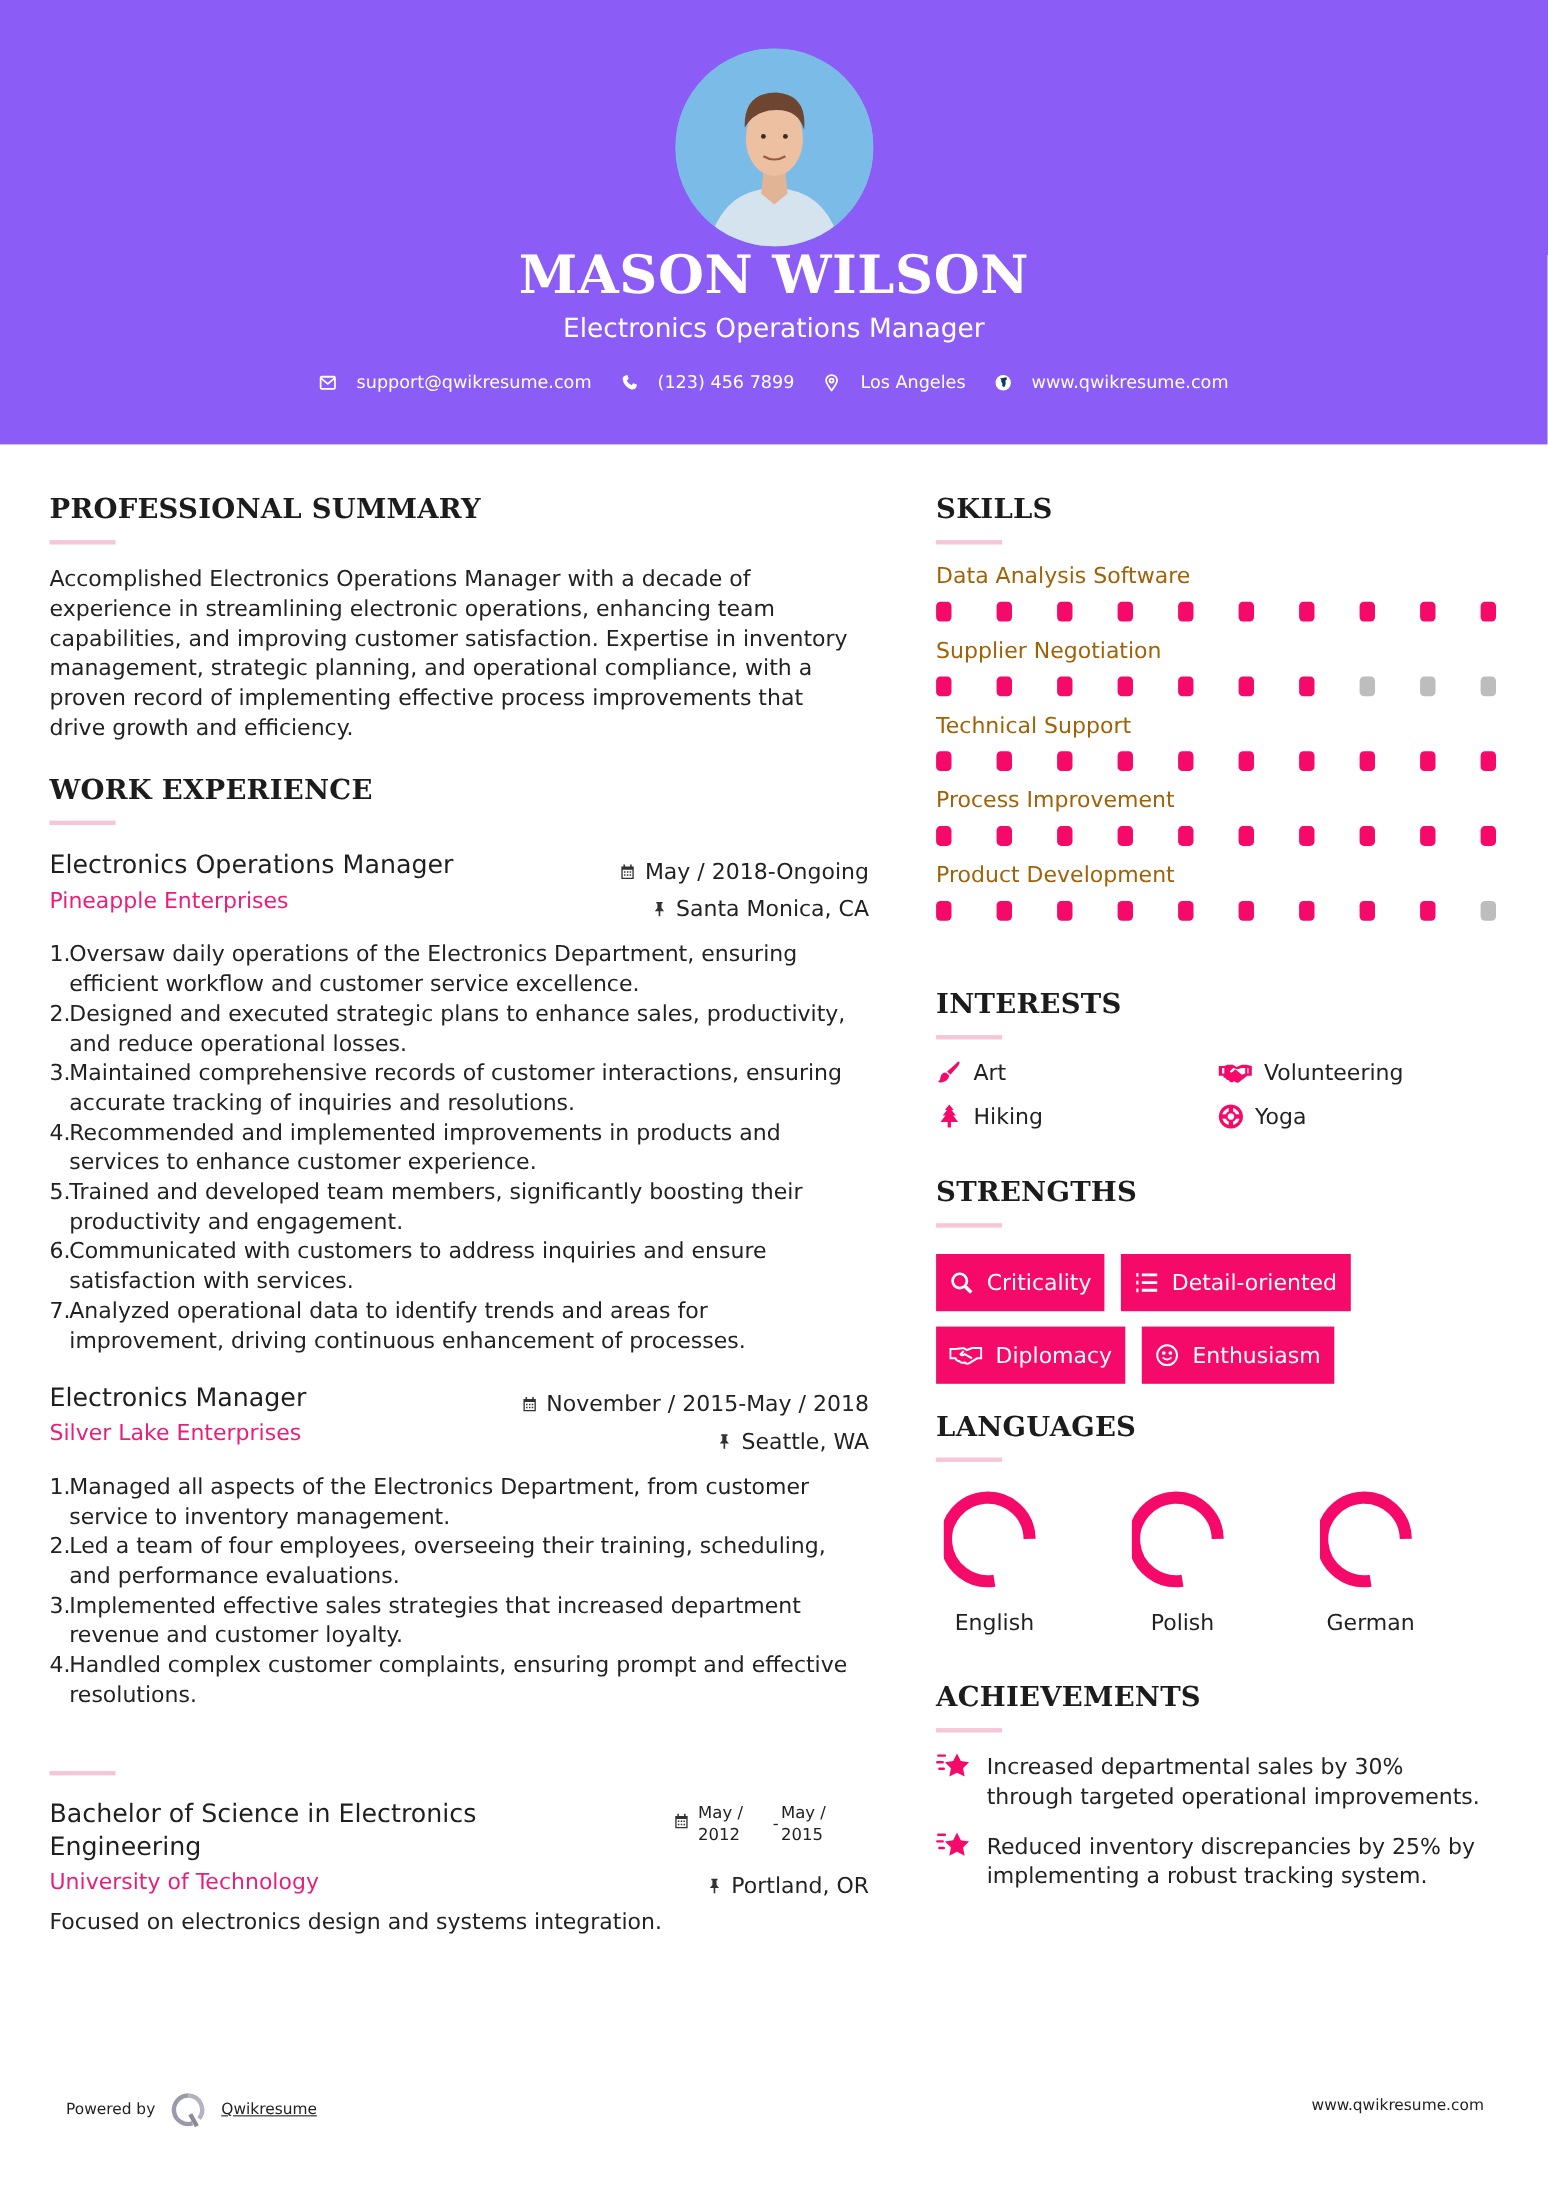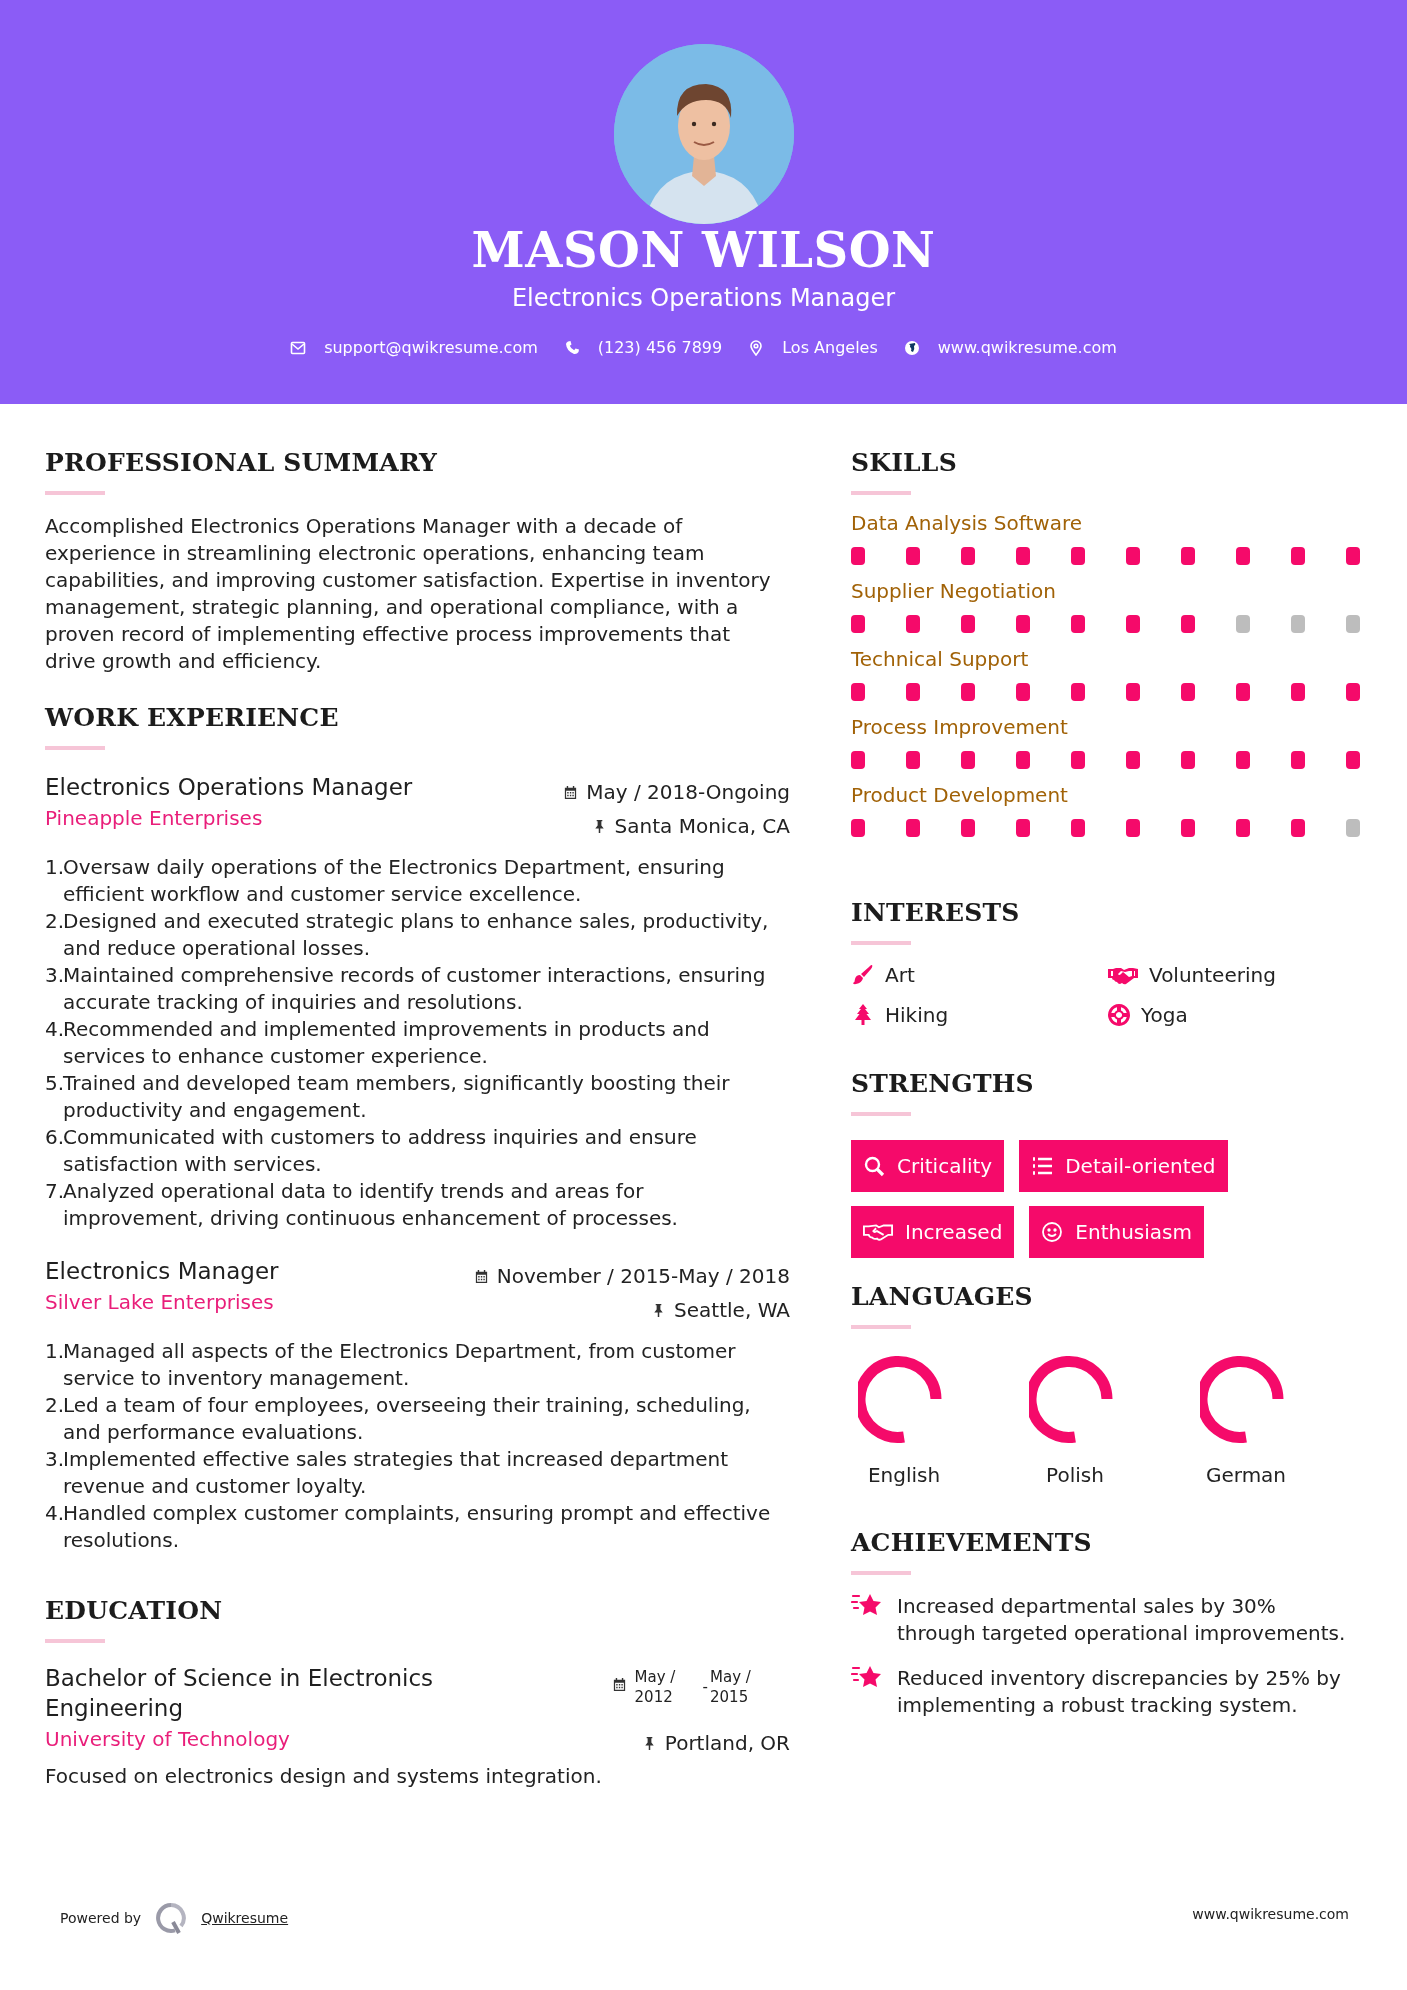--- a/index.html
+++ b/index.html
@@ -177,21 +177,20 @@
       <ol class="bullets">
         <li><span class="num">1.</span><span>Managed all aspects of the Electronics Department, from customer service to inventory management.</span></li>
         <li><span class="num">2.</span><span>Led a team of four employees, overseeing their training, scheduling, and performance evaluations.</span></li>
         <li><span class="num">3.</span><span>Implemented effective sales strategies that increased department revenue and customer loyalty.</span></li>
         <li><span class="num">4.</span><span>Handled complex customer complaints, ensuring prompt and effective resolutions.</span></li>
       </ol>
     </div>
   </section>
 
   <section style="position:absolute; top:1192px; left:0; width:745px;">
-    <div class="section-title">EDUCATION</div>
     <div class="underline"></div>
     <div class="job-head" style="margin-top:20px;">
       <div class="job-title" style="width:420px; line-height:30px;">Bachelor of Science in Electronics Engineering</div>
       <div class="meta" style="align-items:flex-start; padding-top:4px; margin-right:30px; font-size:15px; line-height:20px;">
         <svg viewBox="0 0 16 16" style="margin-top:10px;">
             <path d="M2 3 H14 V15 H2 Z M3.3 6 V13.7 H12.7 V6 Z M4 1 H5.5 V4 H4 Z M10.5 1 H12 V4 H10.5 Z M4.5 7.5 H6 V9 H4.5 Z M7.3 7.5 H8.8 V9 H7.3 Z M10 7.5 H11.5 V9 H10 Z M4.5 10.5 H6 V12 H4.5 Z M7.3 10.5 H8.8 V12 H7.3 Z M10 10.5 H11.5 V12 H10 Z"></path>
           </svg>
         <span style="width:50px;">May / 2012</span>
         <span style="margin:10px 2px 0 18px;">-</span>
         <span style="width:50px;">May / 2015</span>
@@ -346,21 +345,21 @@
             <path d="M2 4 H4 M2 11 H4 M2 18 H4" stroke-width="3.4"></path>
             <path d="M7 4 H21 M7 11 H21 M7 18 H21" stroke-width="2.6"></path>
           </svg>
         <span>Detail-oriented</span>
       </div>
       <div class="tag">
         <svg viewBox="0 0 32 22" style="width:30px; stroke-width:2;">
             <path d="M1 5 H6 L14 4 L17 6 L22 4 H31 V14 H27 L19 19 Q17 20 15 18 Q11 19 10 17 Q7 17 6 14 H1 Z"></path>
             <path d="M14 7 L11 10 Q12 12 15 10 L22 14"></path>
           </svg>
-        <span>Increased</span>
+        <span>Diplomacy</span>
       </div>
       <div class="tag">
         <svg viewBox="0 0 22 22" style="stroke-width:1.8;">
             <circle cx="11" cy="11" r="9"></circle>
             <circle cx="8" cy="9" r="0.8"></circle>
             <circle cx="14" cy="9" r="0.8"></circle>
             <path d="M7 13 Q11 17 15 13"></path>
           </svg>
         <span>Enthusiasm</span>
       </div>

